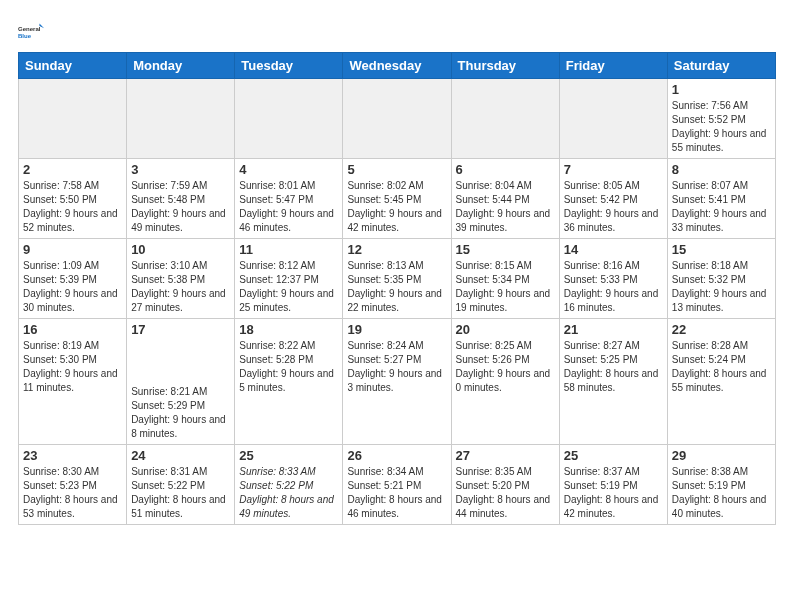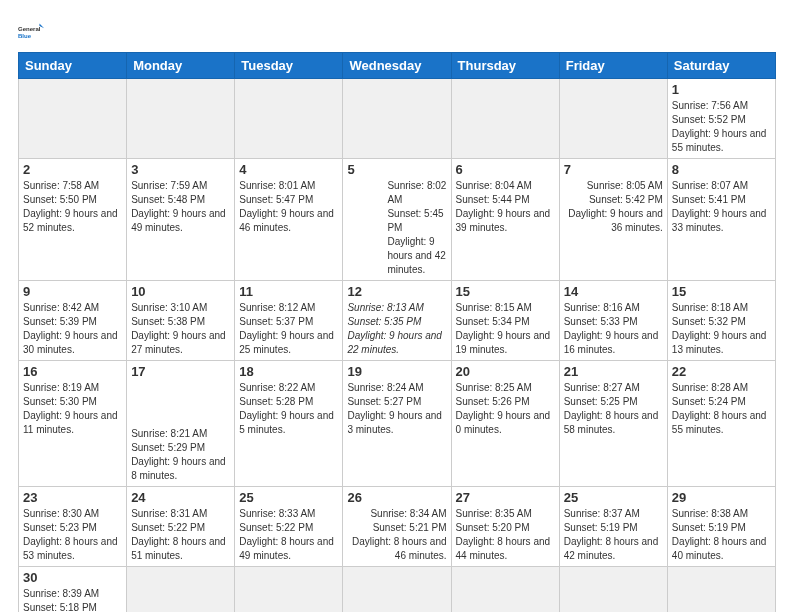--- a/index.html
+++ b/index.html
@@ -151,65 +151,65 @@
 Daylight: 9 hours and 49 minutes.</div>
           </td>
           <td>
             <span class="day-number">4</span>
             <div class="day-info" style="white-space: pre-line;">Sunrise: 8:01 AM
 Sunset: 5:47 PM
 Daylight: 9 hours and 46 minutes.</div>
           </td>
           <td>
             <span class="day-number">5</span>
-            <div class="day-info" style="white-space: pre-line; margin-left: 40px;">Sunrise: 8:02 AM
+            <div class="day-info" style="white-space: pre-line;">Sunrise: 8:02 AM
 Sunset: 5:45 PM
 Daylight: 9 hours and 42 minutes.</div>
           </td>
           <td>
             <span class="day-number">6</span>
             <div class="day-info" style="white-space: pre-line;">Sunrise: 8:04 AM
 Sunset: 5:44 PM
 Daylight: 9 hours and 39 minutes.</div>
           </td>
           <td>
             <span class="day-number">7</span>
-            <div class="day-info" style="white-space: pre-line; text-align: right;">Sunrise: 8:05 AM
+            <div class="day-info" style="white-space: pre-line;">Sunrise: 8:05 AM
 Sunset: 5:42 PM
 Daylight: 9 hours and 36 minutes.</div>
           </td>
           <td>
             <span class="day-number">8</span>
             <div class="day-info" style="white-space: pre-line;">Sunrise: 8:07 AM
 Sunset: 5:41 PM
 Daylight: 9 hours and 33 minutes.</div>
           </td>
         </tr>
         <tr>
           <td>
             <span class="day-number">9</span>
-            <div class="day-info" style="white-space: pre-line;">Sunrise: 8:42 AM
+            <div class="day-info" style="white-space: pre-line;">Sunrise: 1:09 AM
 Sunset: 5:39 PM
 Daylight: 9 hours and 30 minutes.</div>
           </td>
           <td>
             <span class="day-number">10</span>
             <div class="day-info" style="white-space: pre-line;">Sunrise: 3:10 AM
 Sunset: 5:38 PM
 Daylight: 9 hours and 27 minutes.</div>
           </td>
           <td>
             <span class="day-number">11</span>
             <div class="day-info" style="white-space: pre-line;">Sunrise: 8:12 AM
-Sunset: 5:37 PM
+Sunset: 12:37 PM
 Daylight: 9 hours and 25 minutes.</div>
           </td>
           <td>
             <span class="day-number">12</span>
-            <div class="day-info" style="white-space: pre-line; font-style: italic;">Sunrise: 8:13 AM
+            <div class="day-info" style="white-space: pre-line;">Sunrise: 8:13 AM
 Sunset: 5:35 PM
 Daylight: 9 hours and 22 minutes.</div>
           </td>
           <td>
             <span class="day-number">15</span>
             <div class="day-info" style="white-space: pre-line;">Sunrise: 8:15 AM
 Sunset: 5:34 PM
 Daylight: 9 hours and 19 minutes.</div>
           </td>
           <td>
@@ -277,27 +277,27 @@
 Daylight: 8 hours and 53 minutes.</div>
           </td>
           <td>
             <span class="day-number">24</span>
             <div class="day-info" style="white-space: pre-line;">Sunrise: 8:31 AM
 Sunset: 5:22 PM
 Daylight: 8 hours and 51 minutes.</div>
           </td>
           <td>
             <span class="day-number">25</span>
-            <div class="day-info" style="white-space: pre-line;">Sunrise: 8:33 AM
+            <div class="day-info" style="white-space: pre-line; font-style: italic;">Sunrise: 8:33 AM
 Sunset: 5:22 PM
 Daylight: 8 hours and 49 minutes.</div>
           </td>
           <td>
             <span class="day-number">26</span>
-            <div class="day-info" style="white-space: pre-line; text-align: right;">Sunrise: 8:34 AM
+            <div class="day-info" style="white-space: pre-line;">Sunrise: 8:34 AM
 Sunset: 5:21 PM
 Daylight: 8 hours and 46 minutes.</div>
           </td>
           <td>
             <span class="day-number">27</span>
             <div class="day-info" style="white-space: pre-line;">Sunrise: 8:35 AM
 Sunset: 5:20 PM
 Daylight: 8 hours and 44 minutes.</div>
           </td>
           <td>
@@ -305,30 +305,16 @@
             <div class="day-info" style="white-space: pre-line;">Sunrise: 8:37 AM
 Sunset: 5:19 PM
 Daylight: 8 hours and 42 minutes.</div>
           </td>
           <td>
             <span class="day-number">29</span>
             <div class="day-info" style="white-space: pre-line;">Sunrise: 8:38 AM
 Sunset: 5:19 PM
 Daylight: 8 hours and 40 minutes.</div>
           </td>
-        </tr>
-        <tr class="last-row">
-          <td class="has-data">
-            <span class="day-number">30</span>
-            <div class="day-info" style="white-space: pre-line;">Sunrise: 8:39 AM
-Sunset: 5:18 PM
-Daylight: 8 hours and 38 minutes.</div>
-          </td>
-          <td class="empty"></td>
-          <td class="empty"></td>
-          <td class="empty"></td>
-          <td class="empty"></td>
-          <td class="empty"></td>
-          <td class="empty"></td>
         </tr>
       </tbody>
   </table>
 </div>
 
 </body></html>

